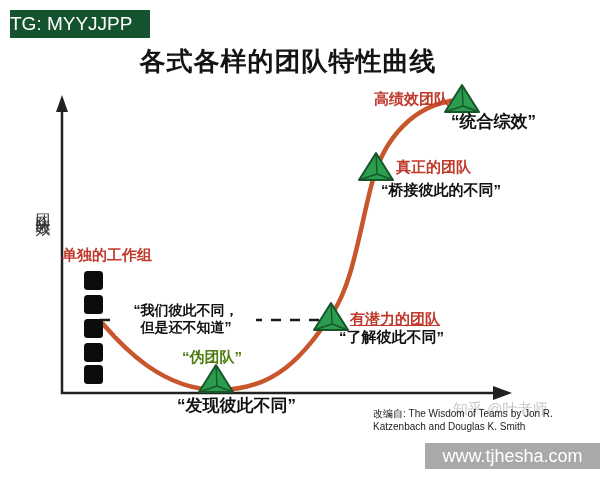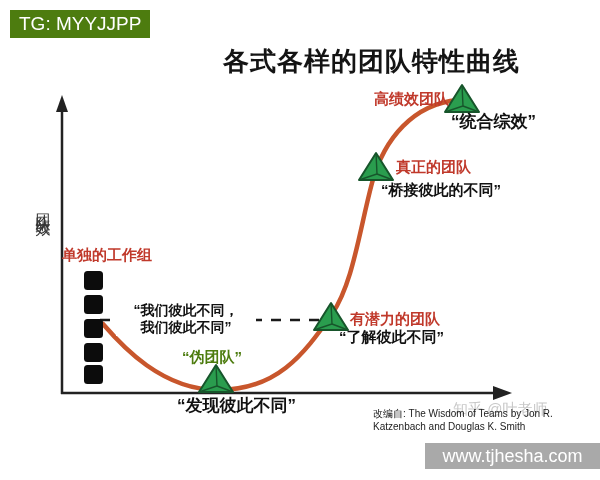--- a/index.html
+++ b/index.html
@@ -1,34 +1,34 @@
 <!DOCTYPE html>
 <html><head>
 <meta charset="utf-8">
 <style>
   * { margin:0; padding:0; box-sizing:border-box; }
   body { font-family:"Liberation Sans","DejaVu Sans",sans-serif; background:#fff; }
   #stage { position:relative; width:600px; height:480px; background:#ffffff; overflow:hidden; }
   .abs { position:absolute; }
-  #badge { left:10px; top:10px; width:140px; height:28px; background:#4d7c0f;
-           color:#fff; font-size:19px; line-height:28px; padding-left:9px; }
-  #title { left:40px; top:44px; width:480px; text-align:right; font-size:26px;
+  #badge { left:10px; top:10px; width:140px; height:28px; background:#14532d;
+           color:#fff; font-size:19px; line-height:28px; }
+  #title { left:48px; top:44px; width:480px; text-align:center; font-size:26px;
            font-weight:bold; color:#141414; letter-spacing:1px; }
   #chart-svg { left:0; top:0; }
   .ylabel { left:33px; top:201px; writing-mode:vertical-rl; font-size:15px;
             color:#333; letter-spacing:3px; }
   .xlabel { left:388px; top:373px; font-size:16px; color:#2a2a2a; }
   .stage-label { font-weight:bold; font-size:15px; color:#c0392b; white-space:nowrap; }
   .stage-quote { font-weight:bold; font-size:16px; color:#111; white-space:nowrap; }
   #stage0-label { left:62px; top:246px; }
   #wg-quote { left:116px; top:302px; width:140px; text-align:center; background:#fff;
               font-weight:bold; font-size:14px; line-height:17px; color:#111; }
   #stage1-label { left:182px; top:348px; color:#4d7c0f; }
   #stage1-quote { left:165px; top:394px; font-size:17px;margin-left:12px; }
-  #stage2-label { left:350px; top:310px; }
+  #stage2-label { left:350px; top:310px;text-decoration:underline; }
   #stage2-quote { left:339px; top:328px; font-size:15px; }
   #stage3-label { left:396px; top:158px; }
   #stage3-quote { left:381px; top:181px; font-size:15px; }
   #stage4-label { left:374px; top:90px; }
   #stage4-quote { left:451px; top:110px; font-size:17px; }
   #attribution { left:373px; top:407px; width:215px; font-size:10px; font-weight:normal;
                  color:#222; line-height:13px; }
   #faint-watermark { left:453px; top:400px; font-size:15px; color:#9b9b9b; opacity:.55;
                      white-space:nowrap; }
   #site-bar { left:425px; top:443px; width:175px; height:26px; background:#a9a9a9;
@@ -87,21 +87,21 @@
       <polyline points="462,85 463,106 445,112" fill="none" stroke="#17552b" stroke-width="1.4"></polyline>
       <line x1="463" y1="106" x2="479" y2="112" stroke="#17552b" stroke-width="1.4"></line>
     </g>
   </svg>
 
   <div class="abs ylabel">团队绩效</div>
 
   <div id="stage0-label" class="abs stage-label">单独的工作组</div>
   <div id="wg-quote" class="abs">
     <div>“我们彼此不同，</div>
-    <div>我们彼此不同”</div>
+    <div>但是还不知道”</div>
   </div>
 
   <div id="stage1-label" class="abs stage-label">“伪团队”</div>
   <div id="stage1-quote" class="abs stage-quote">“发现彼此不同”</div>
 
   <div id="stage2-label" class="abs stage-label">有潜力的团队</div>
   <div id="stage2-quote" class="abs stage-quote">“了解彼此不同”</div>
 
   <div id="stage3-label" class="abs stage-label">真正的团队</div>
   <div id="stage3-quote" class="abs stage-quote">“桥接彼此的不同”</div>

